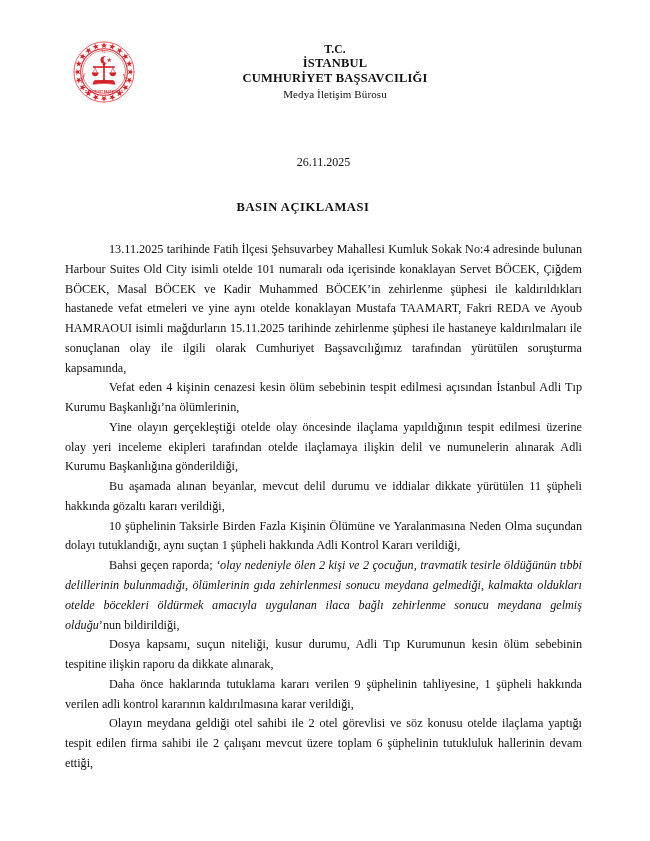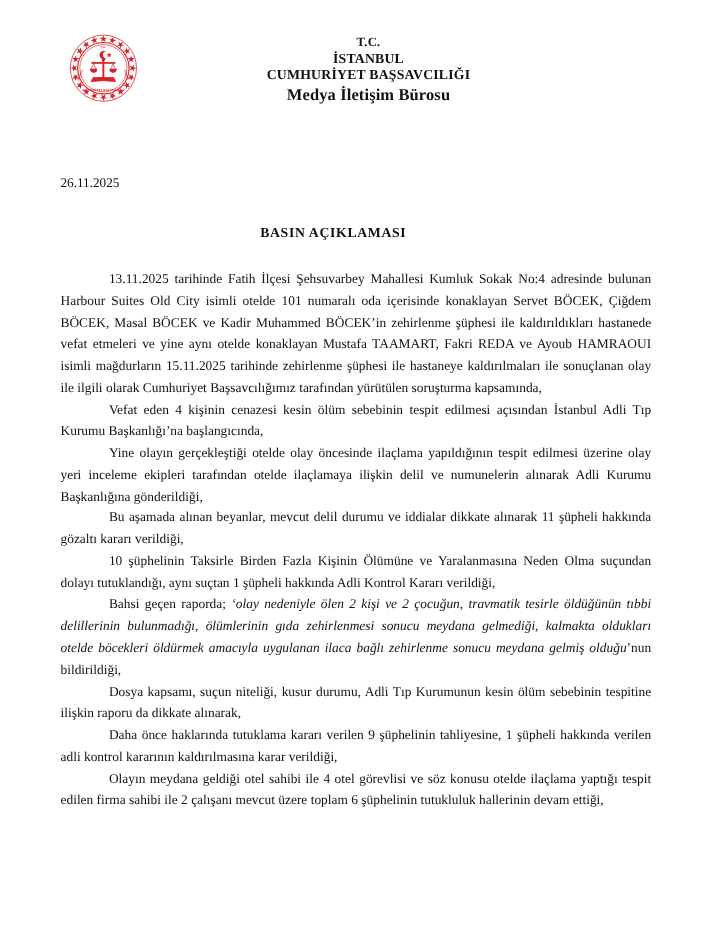--- a/index.html
+++ b/index.html
@@ -13,21 +13,21 @@
     font-family: "Liberation Serif", "DejaVu Serif", serif;
     color: #111111;
     position: relative;
     overflow: hidden;
   }
 
   .page {
     width: 650px;
     height: 841px;
     box-sizing: border-box;
-    padding: 0;
+    padding: 10px;
     position: relative;
   }
 
   
   .letterhead {
     display: flex;
     align-items: flex-start;
     padding: 26px 55px 0 55px;
     min-height: 86px;
   }
@@ -60,31 +60,31 @@
     font-weight: bold;
     font-size: 12.5px;
     letter-spacing: 0.2px;
   }
   .org-office {
     font-weight: bold;
     font-size: 12.5px;
     letter-spacing: 0.2px;
   }
   .org-bureau {
-    font-weight: bold;
-    font-size: 15px;
+    font-weight: normal;
+    font-size: 11px;
     letter-spacing: 0.1px;
     padding-top: 1px;
   }
 
   
   .date-line {
-    text-align: left;
+    text-align: center;
     padding: 0 58px 0 55px;
-    margin-top: 47px;
+    margin-top: 33px;
     font-size: 12px;
   }
 
   
   .doc-title {
     text-align: center;
     font-weight: bold;
     font-size: 12.5px;
     letter-spacing: 0.6px;
     margin-top: 30px;
@@ -186,23 +186,23 @@
       <div class="org-bureau">Medya İletişim Bürosu</div>
     </div>
   </div>
 
   <div class="date-line">26.11.2025</div>
 
   <div class="doc-title">BASIN AÇIKLAMASI</div>
 
   <div class="body-text">
       <p><span>13.11.2025 tarihinde Fatih İlçesi Şehsuvarbey Mahallesi Kumluk Sokak No:4 adresinde bulunan </span><b>Harbour Suites Old City</b><span> isimli otelde 101 numaralı oda içerisinde konaklayan </span><b>Servet BÖCEK, Çiğdem BÖCEK, Masal BÖCEK ve Kadir Muhammed BÖCEK</b><span>’in zehirlenme şüphesi ile kaldırıldıkları hastanede vefat etmeleri ve yine aynı otelde konaklayan Mustafa TAAMART, Fakri REDA ve Ayoub HAMRAOUI isimli mağdurların 15.11.2025 tarihinde zehirlenme şüphesi ile hastaneye kaldırılmaları ile sonuçlanan olay ile ilgili olarak Cumhuriyet Başsavcılığımız tarafından yürütülen soruşturma kapsamında,</span></p>
-      <p><span>Vefat eden 4 kişinin cenazesi kesin ölüm sebebinin tespit edilmesi açısından </span><b>İstanbul Adli Tıp Kurumu Başkanlığı</b><span>’na başlangıcında,</span></p>
+      <p><span>Vefat eden 4 kişinin cenazesi kesin ölüm sebebinin tespit edilmesi açısından </span><b>İstanbul Adli Tıp Kurumu Başkanlığı</b><span>’na ölümlerinin,</span></p>
       <p><span>Yine olayın gerçekleştiği otelde olay öncesinde ilaçlama yapıldığının tespit edilmesi üzerine olay yeri inceleme ekipleri tarafından otelde ilaçlamaya ilişkin delil ve numunelerin alınarak Adli Kurumu Başkanlığına gönderildiği,</span></p>
-      <p><span>Bu aşamada alınan beyanlar, mevcut delil durumu ve iddialar dikkate alınarak </span><b>11 şüpheli</b><span> hakkında gözaltı kararı verildiği,</span></p>
+      <p><span>Bu aşamada alınan beyanlar, mevcut delil durumu ve iddialar dikkate yürütülen </span><b>11 şüpheli</b><span> hakkında gözaltı kararı verildiği,</span></p>
       <p><span>10 şüphelinin </span><b>Taksirle Birden Fazla Kişinin Ölümüne ve Yaralanmasına Neden Olma</b><span> suçundan dolayı tutuklandığı, aynı suçtan 1 şüpheli hakkında Adli Kontrol Kararı verildiği,</span></p>
       <p><span>Bahsi geçen raporda; </span><i>‘olay nedeniyle ölen 2 kişi ve 2 çocuğun, travmatik tesirle öldüğünün tıbbi delillerinin bulunmadığı, ölümlerinin gıda zehirlenmesi sonucu meydana gelmediği, kalmakta oldukları otelde böcekleri öldürmek amacıyla uygulanan ilaca bağlı zehirlenme sonucu meydana gelmiş olduğu</i><span>’nun bildirildiği,</span></p>
       <p><span>Dosya kapsamı, suçun niteliği, kusur durumu, Adli Tıp Kurumunun kesin ölüm sebebinin tespitine ilişkin raporu da dikkate alınarak,</span></p>
       <p><span>Daha önce haklarında tutuklama kararı verilen 9 şüphelinin tahliyesine, 1 şüpheli hakkında verilen adli kontrol kararının kaldırılmasına karar verildiği,</span></p>
-      <p><span>Olayın meydana geldiği </span><b>otel sahibi</b><span> ile </span><b>4 otel görevlisi</b><span> ve </span><b>söz konusu otelde ilaçlama yaptığı tespit edilen firma sahibi ile 2 çalışanı</b><span> mevcut üzere </span><b>toplam 6 şüphelinin tutukluluk hallerinin devam ettiği,</b></p>
+      <p><span>Olayın meydana geldiği </span><b>otel sahibi</b><span> ile </span><b>2 otel görevlisi</b><span> ve </span><b>söz konusu otelde ilaçlama yaptığı tespit edilen firma sahibi ile 2 çalışanı</b><span> mevcut üzere </span><b>toplam 6 şüphelinin tutukluluk hallerinin devam ettiği,</b></p>
     </div>
 
 </div>
 
 </body></html>

